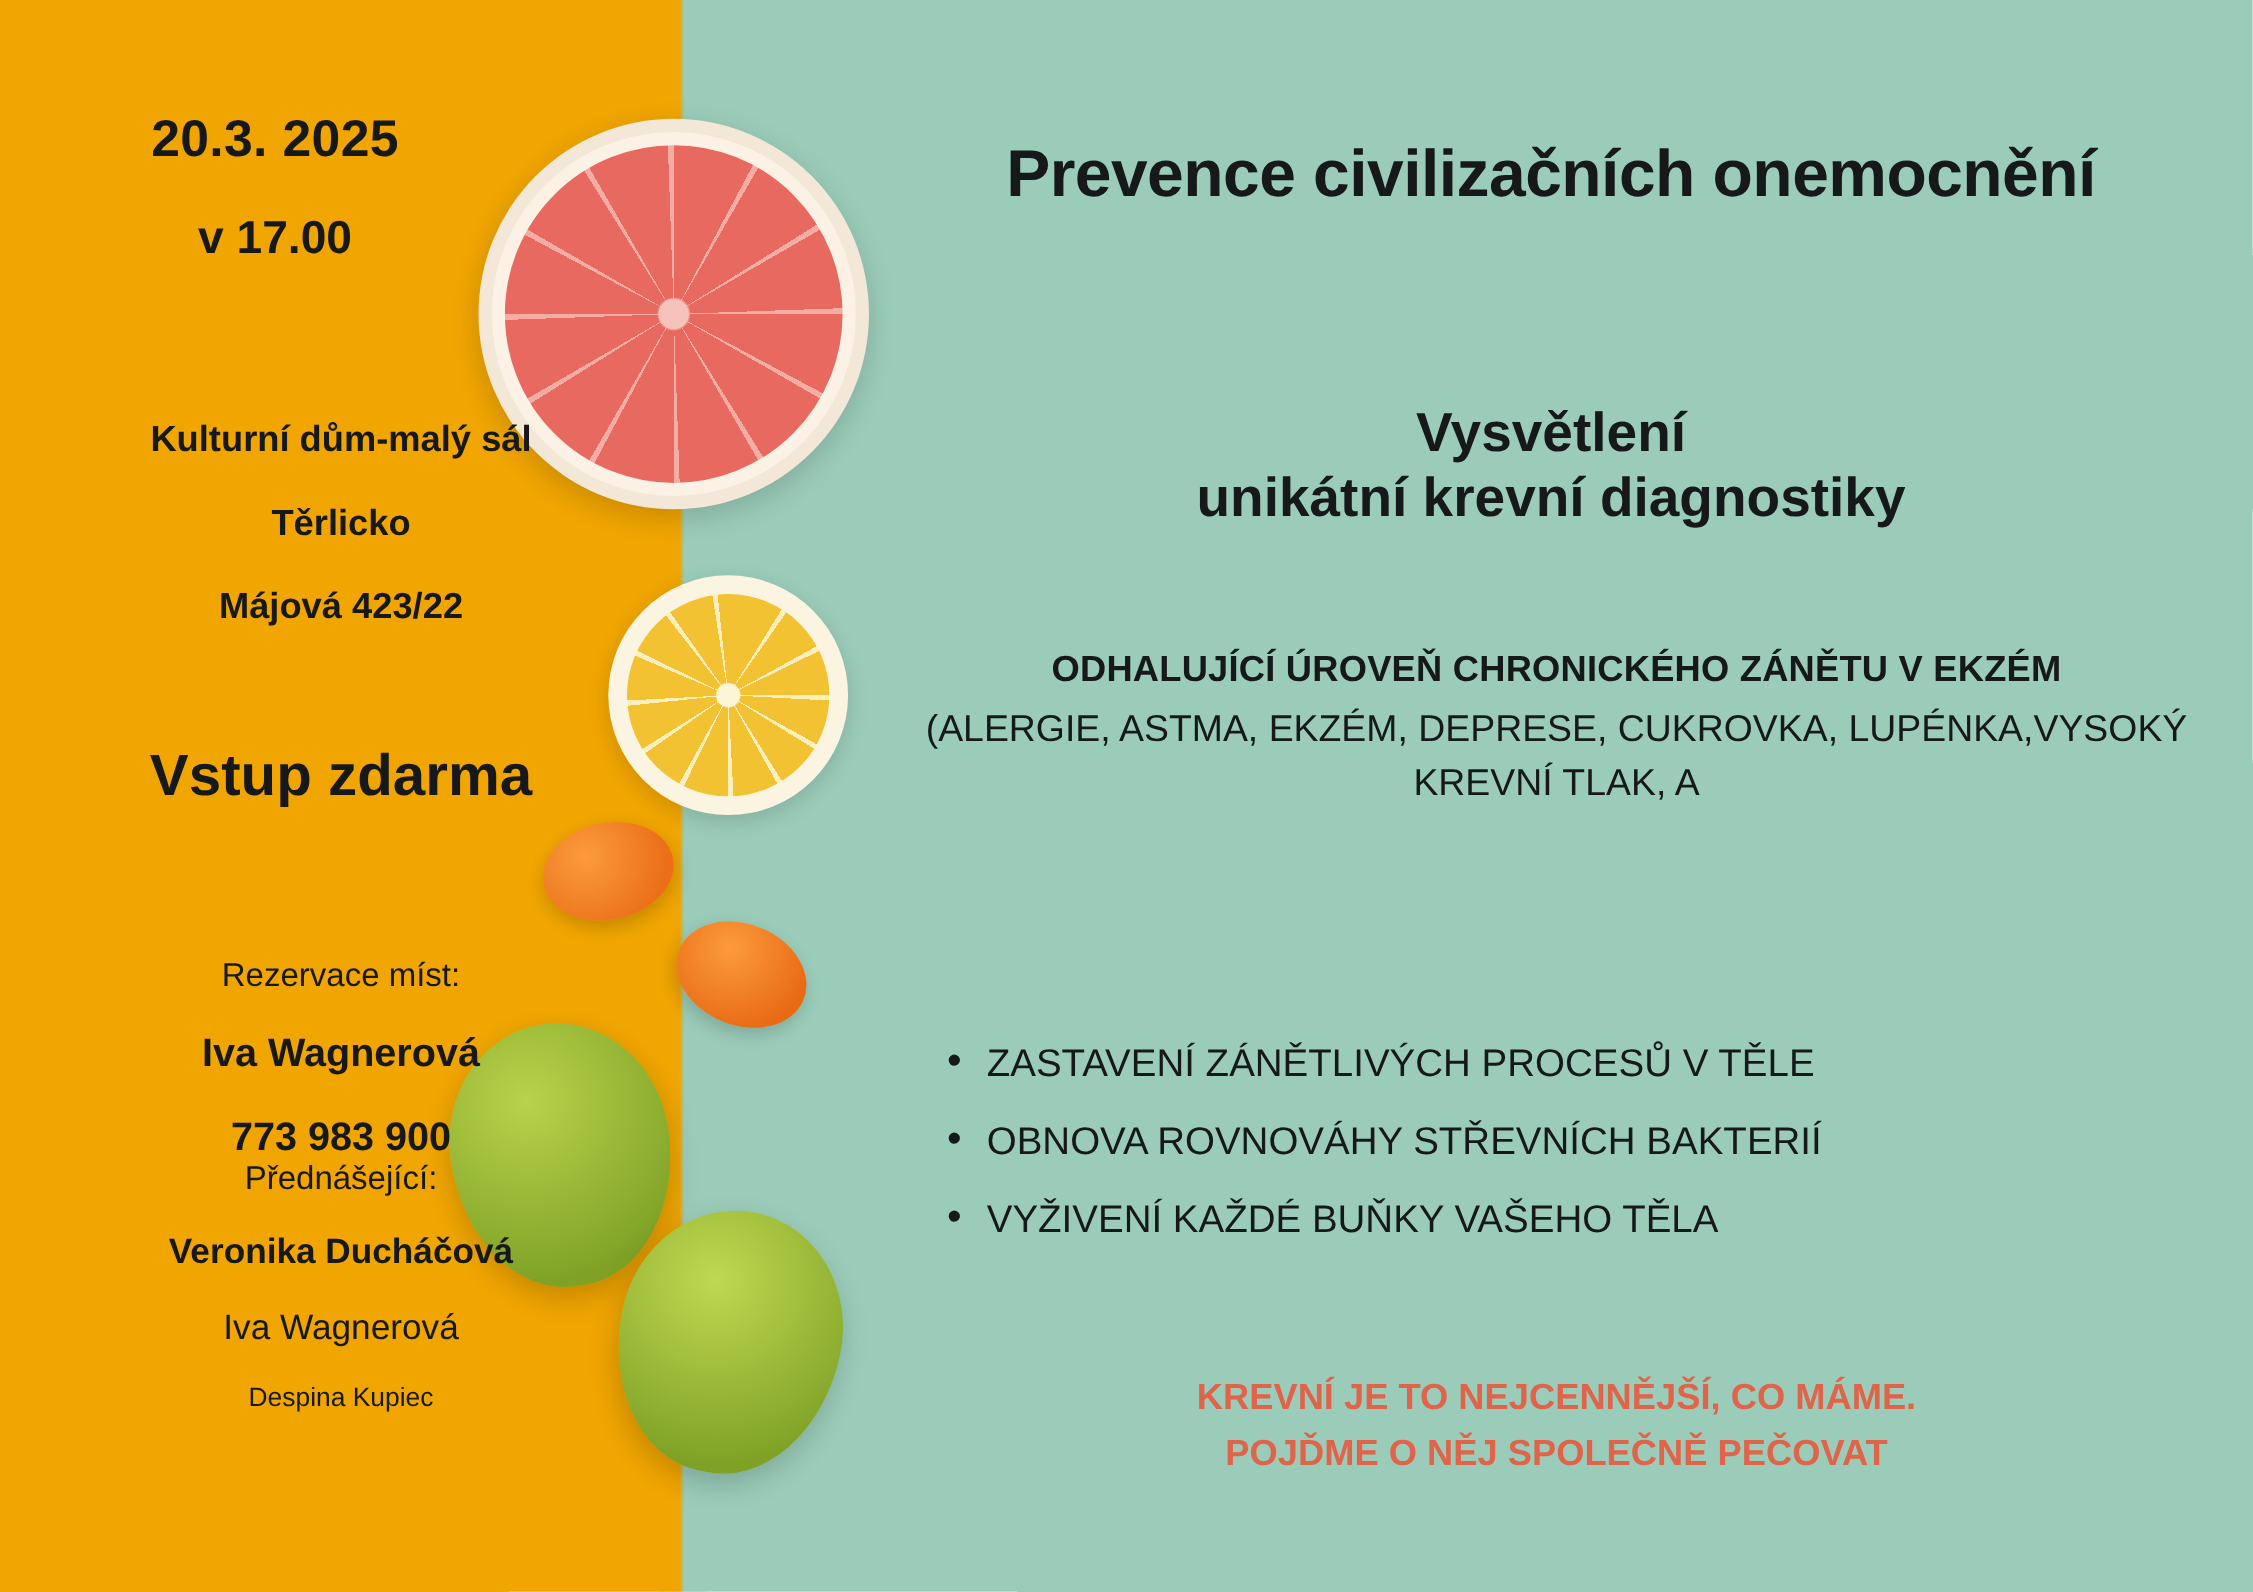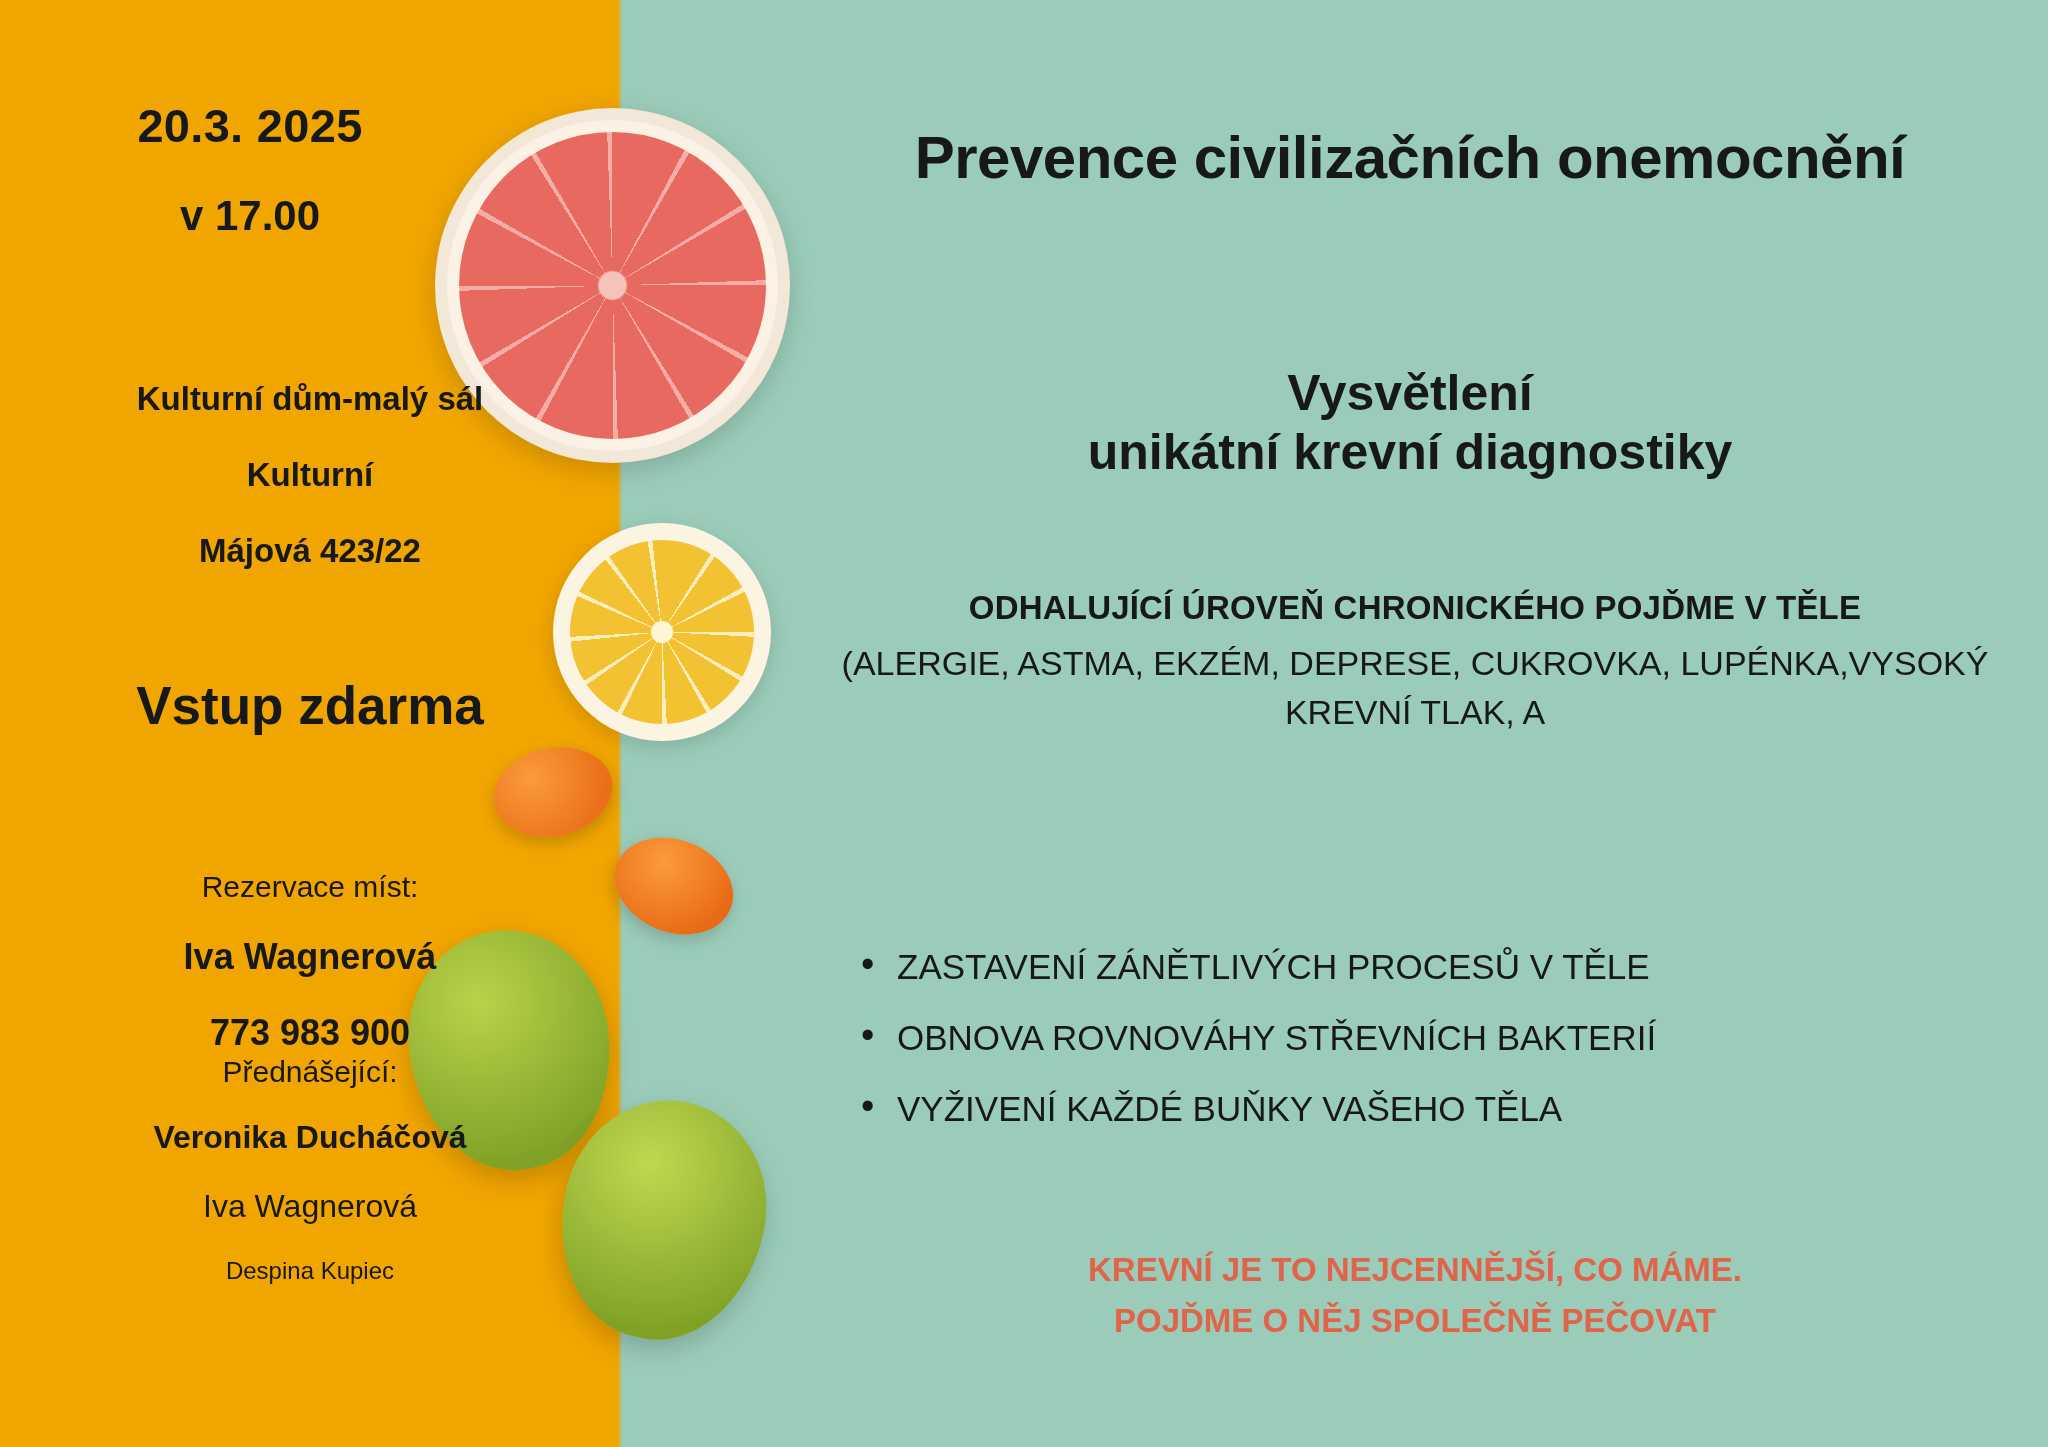--- a/index.html
+++ b/index.html
@@ -254,21 +254,21 @@
   <div class="fruit kumquat2"></div>
   <div class="fruit lime1"></div>
   <div class="fruit lime2"></div>
 
   <div class="left-content">
     <div class="date-line">20.3. 2025</div>
     <div class="time-line">v 17.00</div>
 
     <div class="venue">
       <div>Kulturní dům-malý sál</div>
-      <div>Kulturní</div>
+      <div>Těrlicko</div>
       <div>Májová 423/22</div>
     </div>
 
     <div class="free-entry">Vstup zdarma</div>
 
     <div class="reservation">
       <div class="lbl">Rezervace míst:</div>
       <div class="name">Iva Wagnerová</div>
       <div class="phone">773 983 900</div>
     </div>
@@ -283,21 +283,21 @@
 
   <div class="right-content">
     <div class="title">Prevence civilizačních onemocnění</div>
 
     <div class="subtitle">
       <div>Vysvětlení</div>
       <div>unikátní krevní diagnostiky</div>
     </div>
 
     <div class="lead">
-      <div class="l1">ODHALUJÍCÍ ÚROVEŇ CHRONICKÉHO POJĎME  V TĚLE</div>
+      <div class="l1">ODHALUJÍCÍ ÚROVEŇ CHRONICKÉHO ZÁNĚTU  V EKZÉM</div>
       <div class="l2">(ALERGIE, ASTMA, EKZÉM, DEPRESE, CUKROVKA, LUPÉNKA,VYSOKÝ KREVNÍ TLAK, A</div>
     </div>
 
     <ul class="bullets">
       <li>ZASTAVENÍ ZÁNĚTLIVÝCH PROCESŮ V TĚLE</li>
       <li>OBNOVA ROVNOVÁHY STŘEVNÍCH BAKTERIÍ</li>
       <li>VYŽIVENÍ KAŽDÉ BUŇKY VAŠEHO TĚLA</li>
     </ul>
 
     <div class="slogan">

